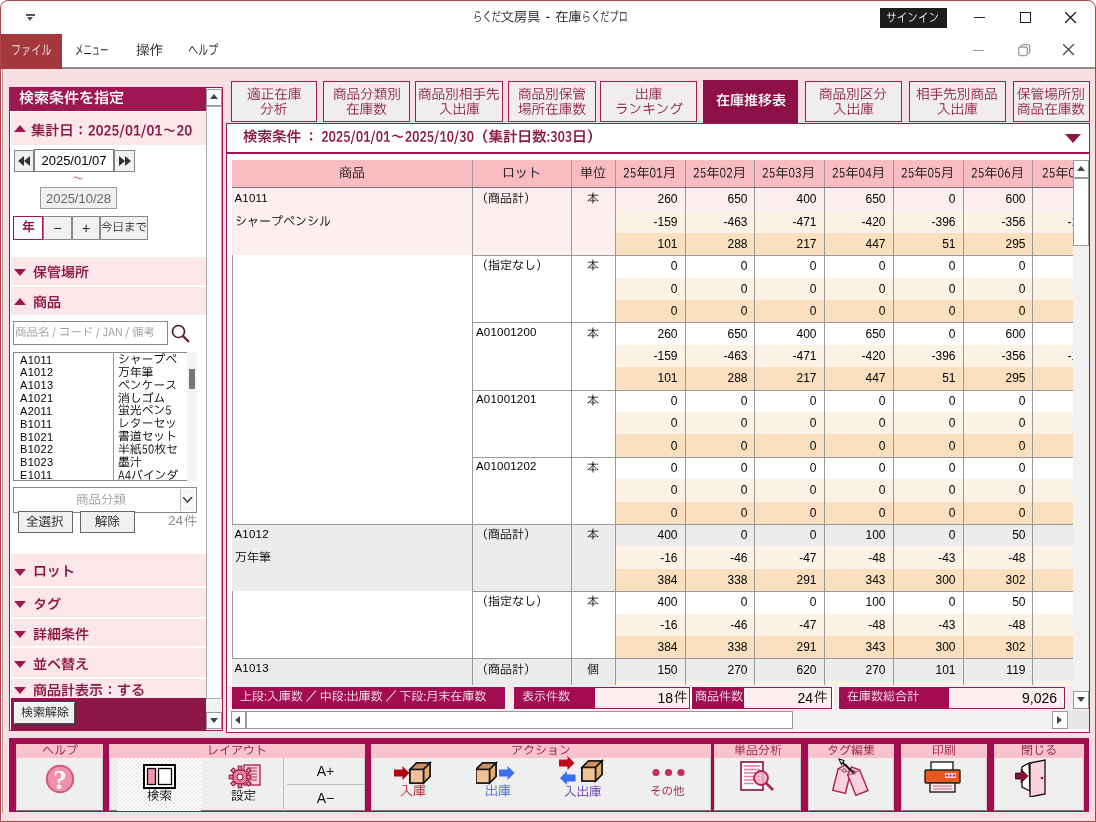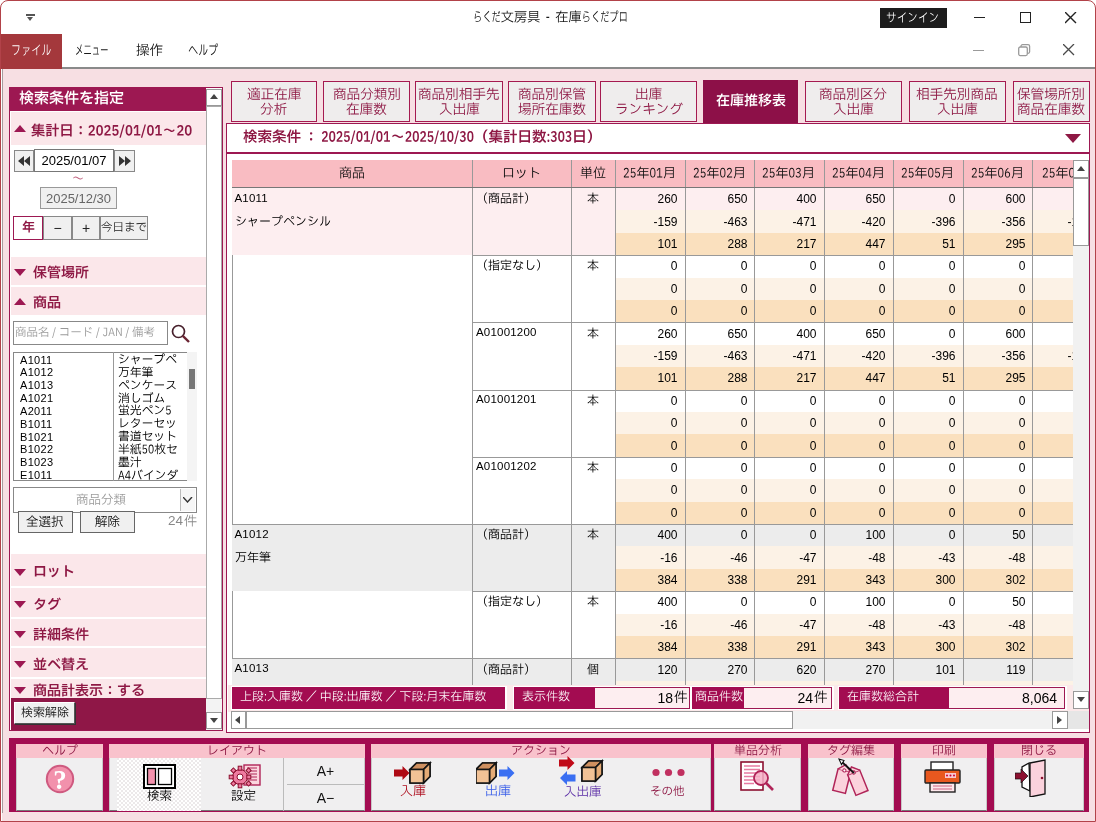--- a/index.html
+++ b/index.html
@@ -138,21 +138,21 @@
     <div class="gbtn" style="left:113px;top:149px;width:21px;height:22px"></div>
     <svg class="abs" style="left:117px;top:155px" width="14" height="10">
       <path d="M1 0 L7 5 L1 10 Z M7 0 L13 5 L7 10 Z" fill="#333"></path>
     </svg>
     <svg style="position:absolute;left:70.0px;top:169.7px;overflow:visible;" width="14.0" height="16.0">
       <g fill="#c0607e" transform="translate(0,12.32) scale(0.01400,-0.01400)">
         <use href="#g42" x="0"></use>
       </g>
     </svg>
     <div class="abs" style="left:39px;top:186px;width:77px;height:22px;background:#f0f0f0;border:1px solid #999"></div>
-    <div class="num" style="left:39px;top:190px;width:77px;text-align:center;font-size:13px;color:#666">2025/12/30</div>
+    <div class="num" style="left:39px;top:190px;width:77px;text-align:center;font-size:13px;color:#666">2025/10/28</div>
     <div class="abs" style="left:12px;top:215px;width:30px;height:24px;background:#fff;border:1.6px solid #9d1852"></div>
     <svg style="position:absolute;left:20.5px;top:219.3px;overflow:visible;" width="13.0" height="14.8">
       <g fill="#8e1844" transform="translate(0,11.44) scale(0.01300,-0.01300)">
         <use href="#g43" x="0"></use>
       </g>
     </svg>
     <div class="gbtn" style="left:42px;top:215px;width:29px;height:24px"></div>
     <div class="num" style="left:42px;top:219px;width:29px;text-align:center;font-size:14px;color:#222">−</div>
     <div class="gbtn" style="left:71px;top:215px;width:28px;height:24px"></div>
     <div class="num" style="left:71px;top:219px;width:28px;text-align:center;font-size:14px;color:#222">+</div>
@@ -964,21 +964,21 @@
           <use href="#g157" x="3000"></use>
           <use href="#g158" x="4000"></use>
         </g>
       </svg>
       <svg style="position:absolute;left:355.5px;top:475.0px;overflow:visible;" width="12.0" height="13.7">
         <g fill="#000" transform="translate(0,10.56) scale(0.01200,-0.01200)">
           <use href="#g163" x="0"></use>
         </g>
       </svg>
       <div class="num" style="left:3px;top:474.4px;font-size:11.5px;letter-spacing:.2px">A1013</div>
-      <div class="num" style="left:376px;top:475.1px;width:70px;text-align:right;font-size:12px">120</div>
+      <div class="num" style="left:376px;top:475.1px;width:70px;text-align:right;font-size:12px">150</div>
       <div class="num" style="left:446px;top:475.1px;width:70px;text-align:right;font-size:12px">270</div>
       <div class="num" style="left:515px;top:475.1px;width:70px;text-align:right;font-size:12px">620</div>
       <div class="num" style="left:584px;top:475.1px;width:70px;text-align:right;font-size:12px">270</div>
       <div class="num" style="left:654px;top:475.1px;width:70px;text-align:right;font-size:12px">101</div>
       <div class="num" style="left:724px;top:475.1px;width:70px;text-align:right;font-size:12px">119</div>
     </div>
     <div class="abs" style="left:471px;top:158.5px;width:1px;height:527.5px;background:#999"></div>
     <div class="abs" style="left:570px;top:158.5px;width:1px;height:527.5px;background:#999"></div>
     <div class="abs" style="left:614px;top:158.5px;width:1px;height:527.5px;background:#999"></div>
     <div class="abs" style="left:683.5px;top:158.5px;width:1px;height:527.5px;background:#999"></div>
@@ -1063,21 +1063,21 @@
     <svg style="position:absolute;left:846.0px;top:689.4px;overflow:visible;" width="72.0" height="13.7">
       <g fill="#fff" transform="translate(0,10.56) scale(0.01200,-0.01200)">
         <use href="#g8" x="0"></use>
         <use href="#g9" x="1000"></use>
         <use href="#g125" x="2000"></use>
         <use href="#g173" x="3000"></use>
         <use href="#g174" x="4000"></use>
         <use href="#g157" x="5000"></use>
       </g>
     </svg>
-    <div class="num" style="left:936px;top:689px;width:120px;text-align:right;font-size:14px">8,064</div>
+    <div class="num" style="left:936px;top:689px;width:120px;text-align:right;font-size:14px">9,026</div>
     <div class="abs" style="left:230px;top:710px;width:837px;height:18px;background:#f1f1f1"></div>
     <div class="abs" style="left:230px;top:710px;width:15px;height:18px;background:#fff;border:1px solid #999"></div>
     <div class="abs sb-tri-l" style="left:234px;top:715px"></div>
     <div class="abs" style="left:245px;top:710px;width:547px;height:18px;background:#fff;border:1px solid #999"></div>
     <div class="abs" style="left:1051px;top:710px;width:16px;height:18px;background:#fff;border:1px solid #999"></div>
     <div class="abs sb-tri-r" style="left:1056px;top:715px"></div>
     <div class="abs" style="left:1067px;top:710px;width:21px;height:18px;background:#e6e6e6"></div>
     <div class="abs" style="left:8px;top:736.5px;width:1080px;height:74px;background:#a30c51"></div>
     <div class="abs" style="left:15px;top:743px;width:87px;height:67px;background:#f0eff0;border:1px solid #c8c8c8;border-bottom-color:#777"></div>
     <div class="abs" style="left:15px;top:743px;width:87px;height:14px;background:#f9c2cc"></div>

